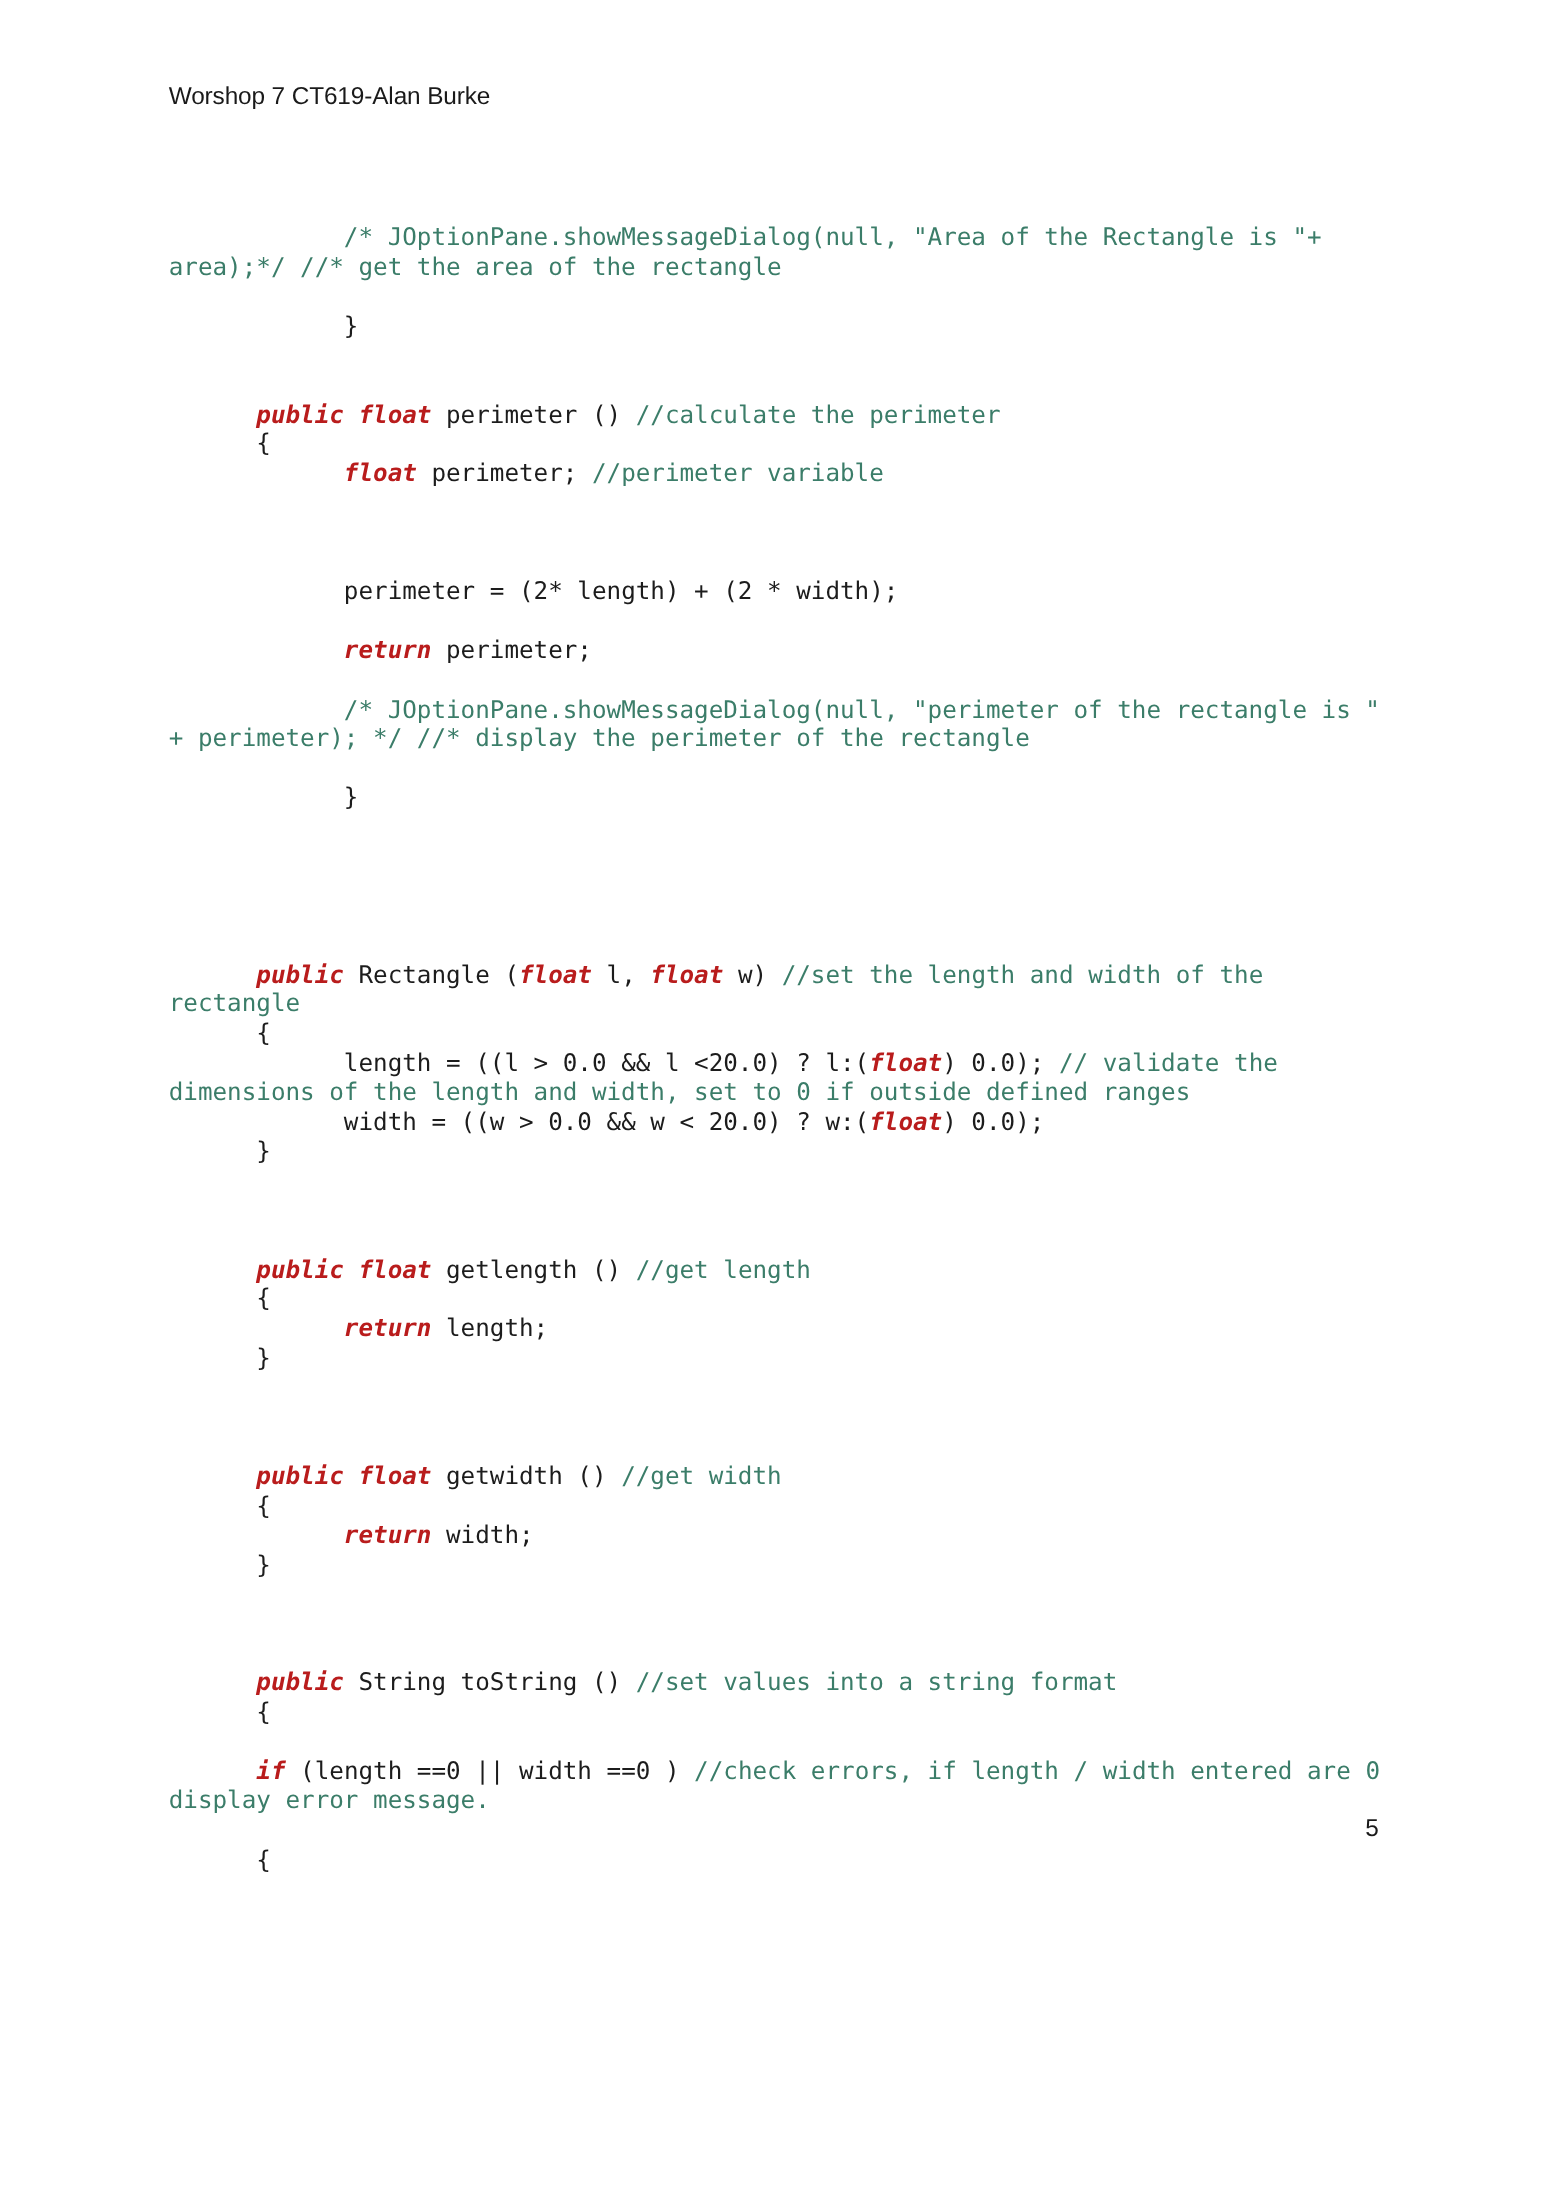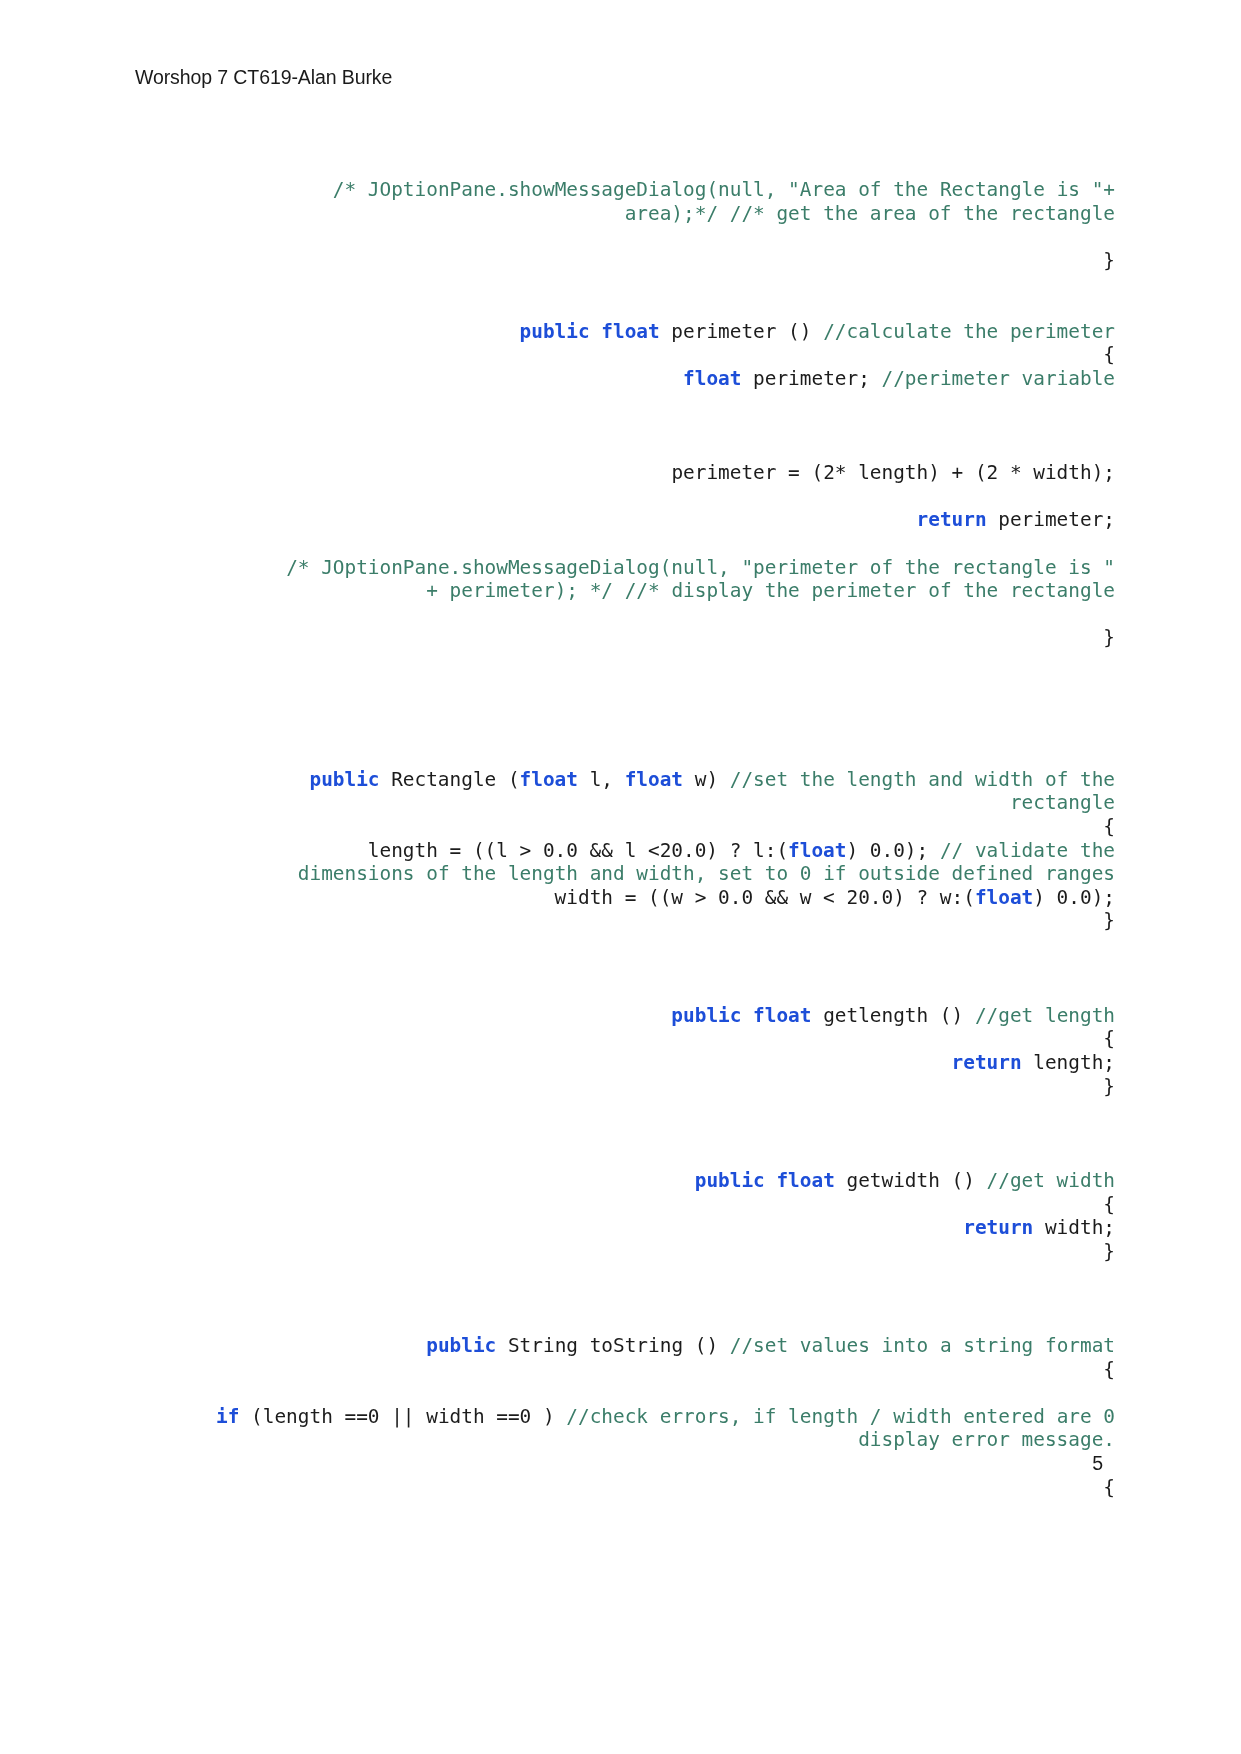--- a/index.html
+++ b/index.html
@@ -37,34 +37,34 @@
   .code-block {
     font-family: "DejaVu Sans Mono", "Liberation Mono", monospace;
     font-size: 19.4px;
     line-height: 23.6px;
     color: #1c1c1c;
     white-space: pre-wrap;
     word-break: normal;
     overflow-wrap: break-word;
     margin: 0;
     letter-spacing: 0px;
-    text-align: right;
   }
   .ln {
     display: block;
     min-height: 23.6px;
     white-space: pre-wrap;
   }
   .blank {
     display: block;
     height: 23.6px;
   }
   .kw {
-    color: #1d4ed8;
+    color: #b91c1c;
     font-weight: bold;
+    font-style: italic;
   }
   .cm {
     color: #3b7d69;
   }
   .pn {
     color: #1c1c1c;
   }
   .page-number {
     position: absolute;
     right: 138px;

